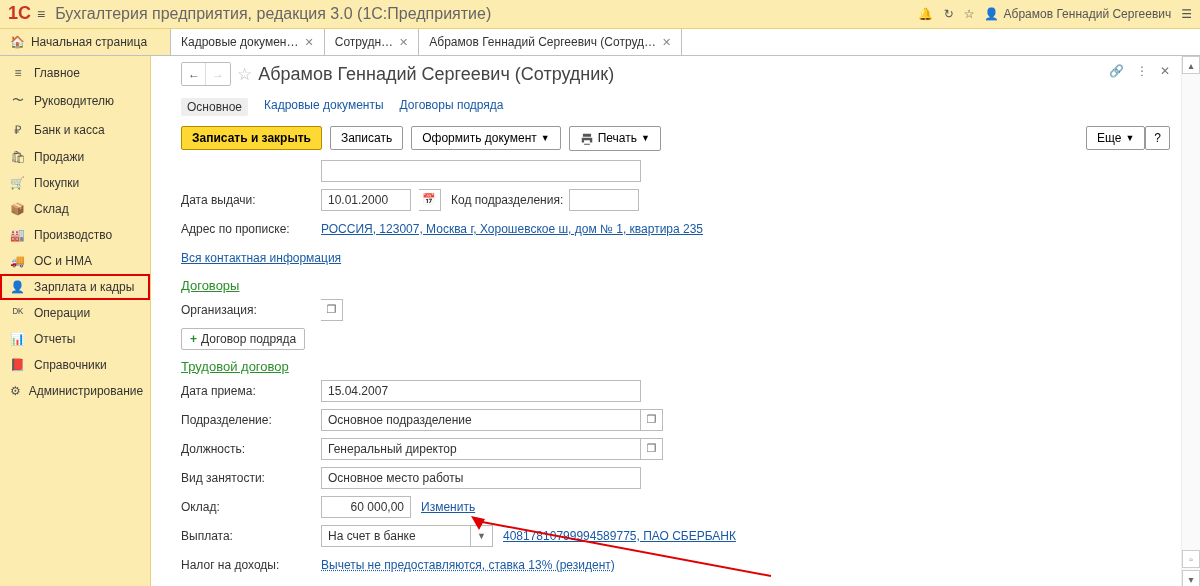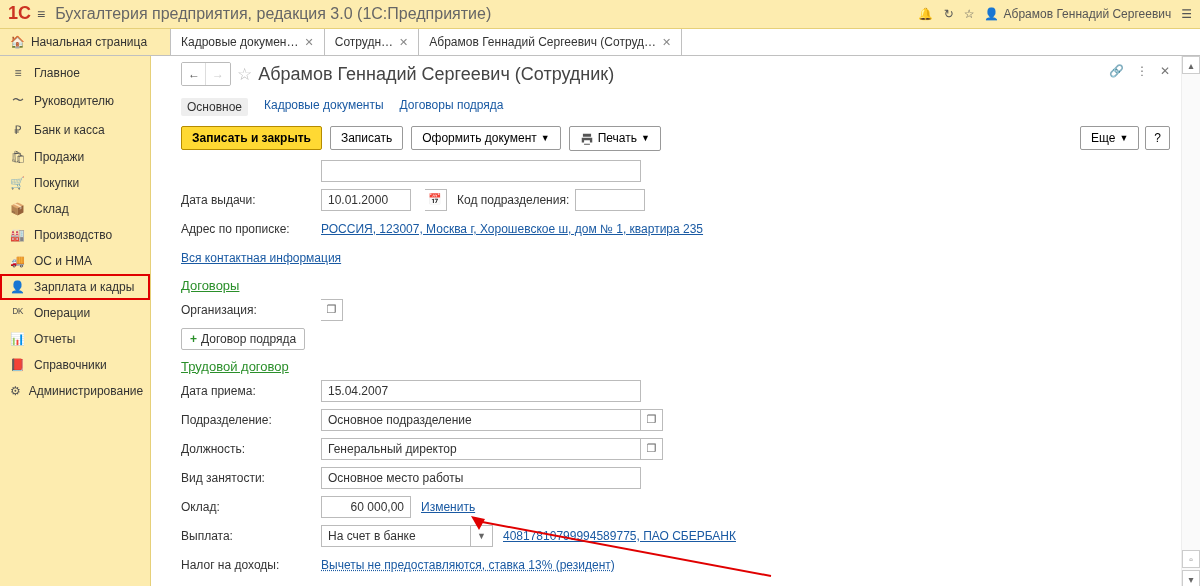--- a/index.html
+++ b/index.html
@@ -60,36 +60,36 @@
   .pagehead-right span { cursor:pointer; }
 
   .subtabs { display:flex; gap:16px; margin:12px 0 10px 0; font-size:12px; }
   .subtabs a { color: var(--link); text-decoration:none; }
   .subtabs a.active { color:#333; background:#eee; padding:2px 6px; border-radius:2px; text-decoration:none;}
 
   .toolbar { display:flex; align-items:center; gap:8px; margin-bottom:8px; }
   .btn { border:1px solid #999; background:#fff; padding:4px 10px; font-size:12px; border-radius:2px; cursor:pointer; display:inline-flex; align-items:center; gap:4px;}
   .btn.primary { background: var(--yellow-btn); font-weight:bold; border-color:#b58b00;}
   .btn .caret { font-size:9px; }
-  .toolbar-right { margin-left:auto; display:flex; gap:6px;}
+  .toolbar-right { margin-left:auto; display:flex; }
   .btn.square { padding:4px 8px;}
 
   .form-area { font-size:12px; }
   .fr { display:flex; align-items:center; margin:5px 0; min-height:24px;}
   .flabel { width:140px; color:#333; }
   .dummy-input { border:1px solid #bbb; height:22px; box-sizing:border-box; background:#fff; padding:0 6px; display:flex; align-items:center; }
   .w-date { width:90px;}
   .w-lg { width:320px;}
   .w-org { width:320px; position:relative;}
   .w-num { width:90px; text-align:right; justify-content:flex-end;}
   .w-sel { width:150px; position:relative;}
   .link { color: var(--link); text-decoration:underline; cursor:pointer;}
   .link.dotted { text-decoration-style:dotted;}
   .section-green { color: var(--green); font-size:13px; margin:8px 0 4px 0;text-decoration:underline;}
-  .date-wrap { display:flex; align-items:flex-end; gap:14px;}
+  .date-wrap { display:flex; align-items:flex-end; gap:8px;}
   .cal-ico { border:1px solid #bbb; border-left:none; width:22px; height:22px; box-sizing:border-box; display:flex; align-items:center; justify-content:center; font-size:11px; color:#666; cursor:pointer;}
   .pick-btn { border:1px solid #bbb; border-left:none; width:22px; height:22px; box-sizing:border-box; display:flex; align-items:center; justify-content:center; font-size:11px; color:#666; cursor:pointer;}
   .sel-caret { border:1px solid #bbb; border-left:none; width:22px; height:22px; box-sizing:border-box; display:flex; align-items:center; justify-content:center; font-size:9px; color:#666; cursor:pointer;}
   .add-btn { display:inline-flex; align-items:center; gap:4px; border:1px solid #bbb; padding:3px 8px; border-radius:2px; cursor:pointer;}
   .add-btn .plus { color:#2a8f2a; font-weight:bold;}
   .arrow-annot { position:absolute; pointer-events:none; }
   .printer-ico svg { vertical-align:middle;}
 </style>
 </head>
 <body>

